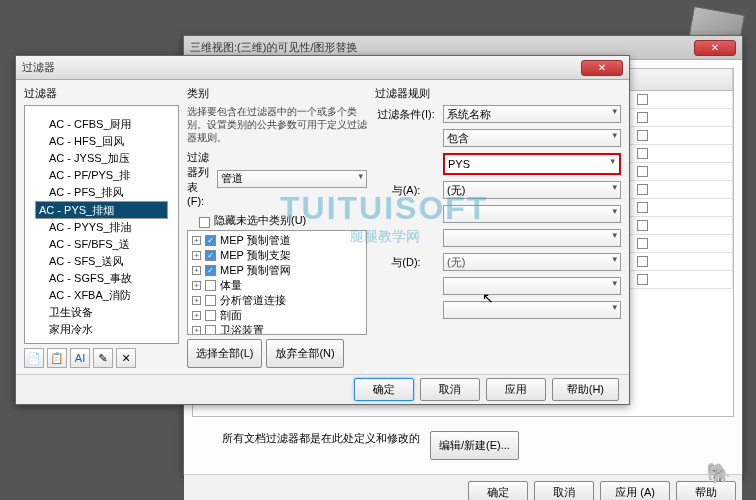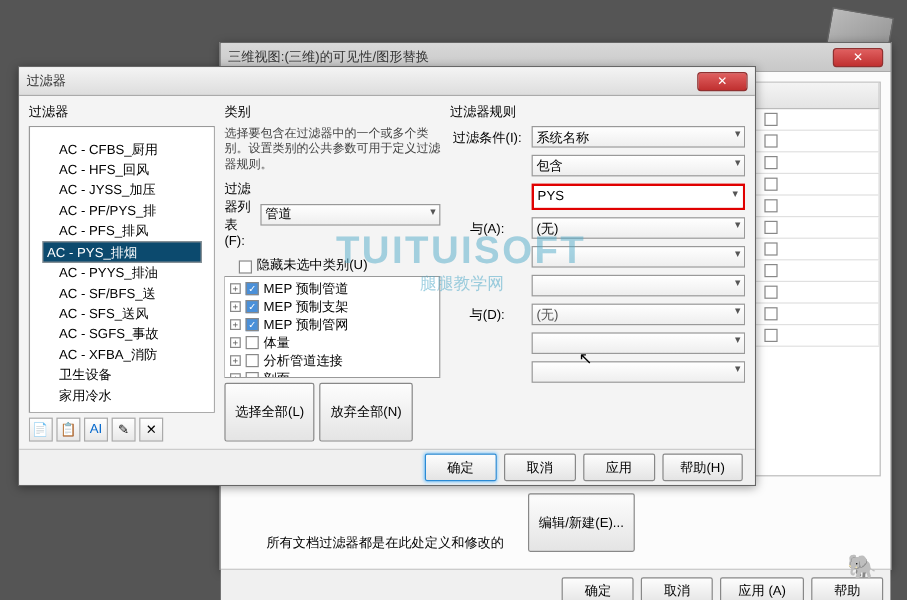--- a/index.html
+++ b/index.html
@@ -11,24 +11,24 @@
 .win-back{left:183px;top:35px;width:560px;height:440px}
 .win-back .titlebar{background:linear-gradient(#d8d8d8,#c8c8c8)}
 .back-body{padding:8px;background:#fcfcfc;height:calc(100% - 24px);display:flex;flex-direction:column}
 .back-table{flex:1;border:1px solid #bbb;margin-bottom:8px;background:#fff}
 .back-th{display:flex;background:linear-gradient(#f4f4f4,#e4e4e4);border-bottom:1px solid #bbb}
 .back-th>div{flex:1;padding:3px 6px;border-right:1px solid #ccc;text-align:left}
 .back-rows{display:flex;flex-direction:column}
 .back-row{display:flex;border-bottom:1px solid #e0e0e0;height:18px}
 .back-row>div{flex:1;border-right:1px solid #e0e0e0;display:flex;align-items:center;justify-content:center}
 .chk{width:11px;height:11px;border:1px solid #888;background:#fff}
-.back-note{display:flex;align-items:flex-end;gap:20px;padding:6px 30px}
+.back-note{display:flex;align-items:flex-start;gap:10px;padding:6px 30px}
 .back-btns{display:flex;justify-content:flex-end;gap:6px;padding:6px;border-top:1px solid #ccc;background:#f0f0f0}
 .btn{padding:3px 14px;background:linear-gradient(#fdfdfd,#e4e4e4);border:1px solid #888;border-radius:2px;cursor:pointer;min-width:60px;text-align:center}
-.btn.sm{padding:16px 8px;min-width:0}
+.btn.sm{padding:6px 8px;min-width:0}
 .btn.blue{border:1px solid #2a8ad4;box-shadow:0 0 3px #6ac0ff}
 .win-front{left:15px;top:55px;width:615px;height:350px;z-index:10}
 .win-front .titlebar{background:linear-gradient(#f4f4f4,#ddd)}
 .front-body{display:flex;height:calc(100% - 54px);padding:6px 8px;gap:8px;background:#f4f4f4}
 .col{display:flex;flex-direction:column}
 .col1{width:155px}
 .col2{width:180px}
 .col3{flex:1}
 .grp-label{font-size:11px;margin-bottom:4px}
 .tree{flex:1;border:1px solid #999;background:#fff;overflow:auto;padding:10px}

